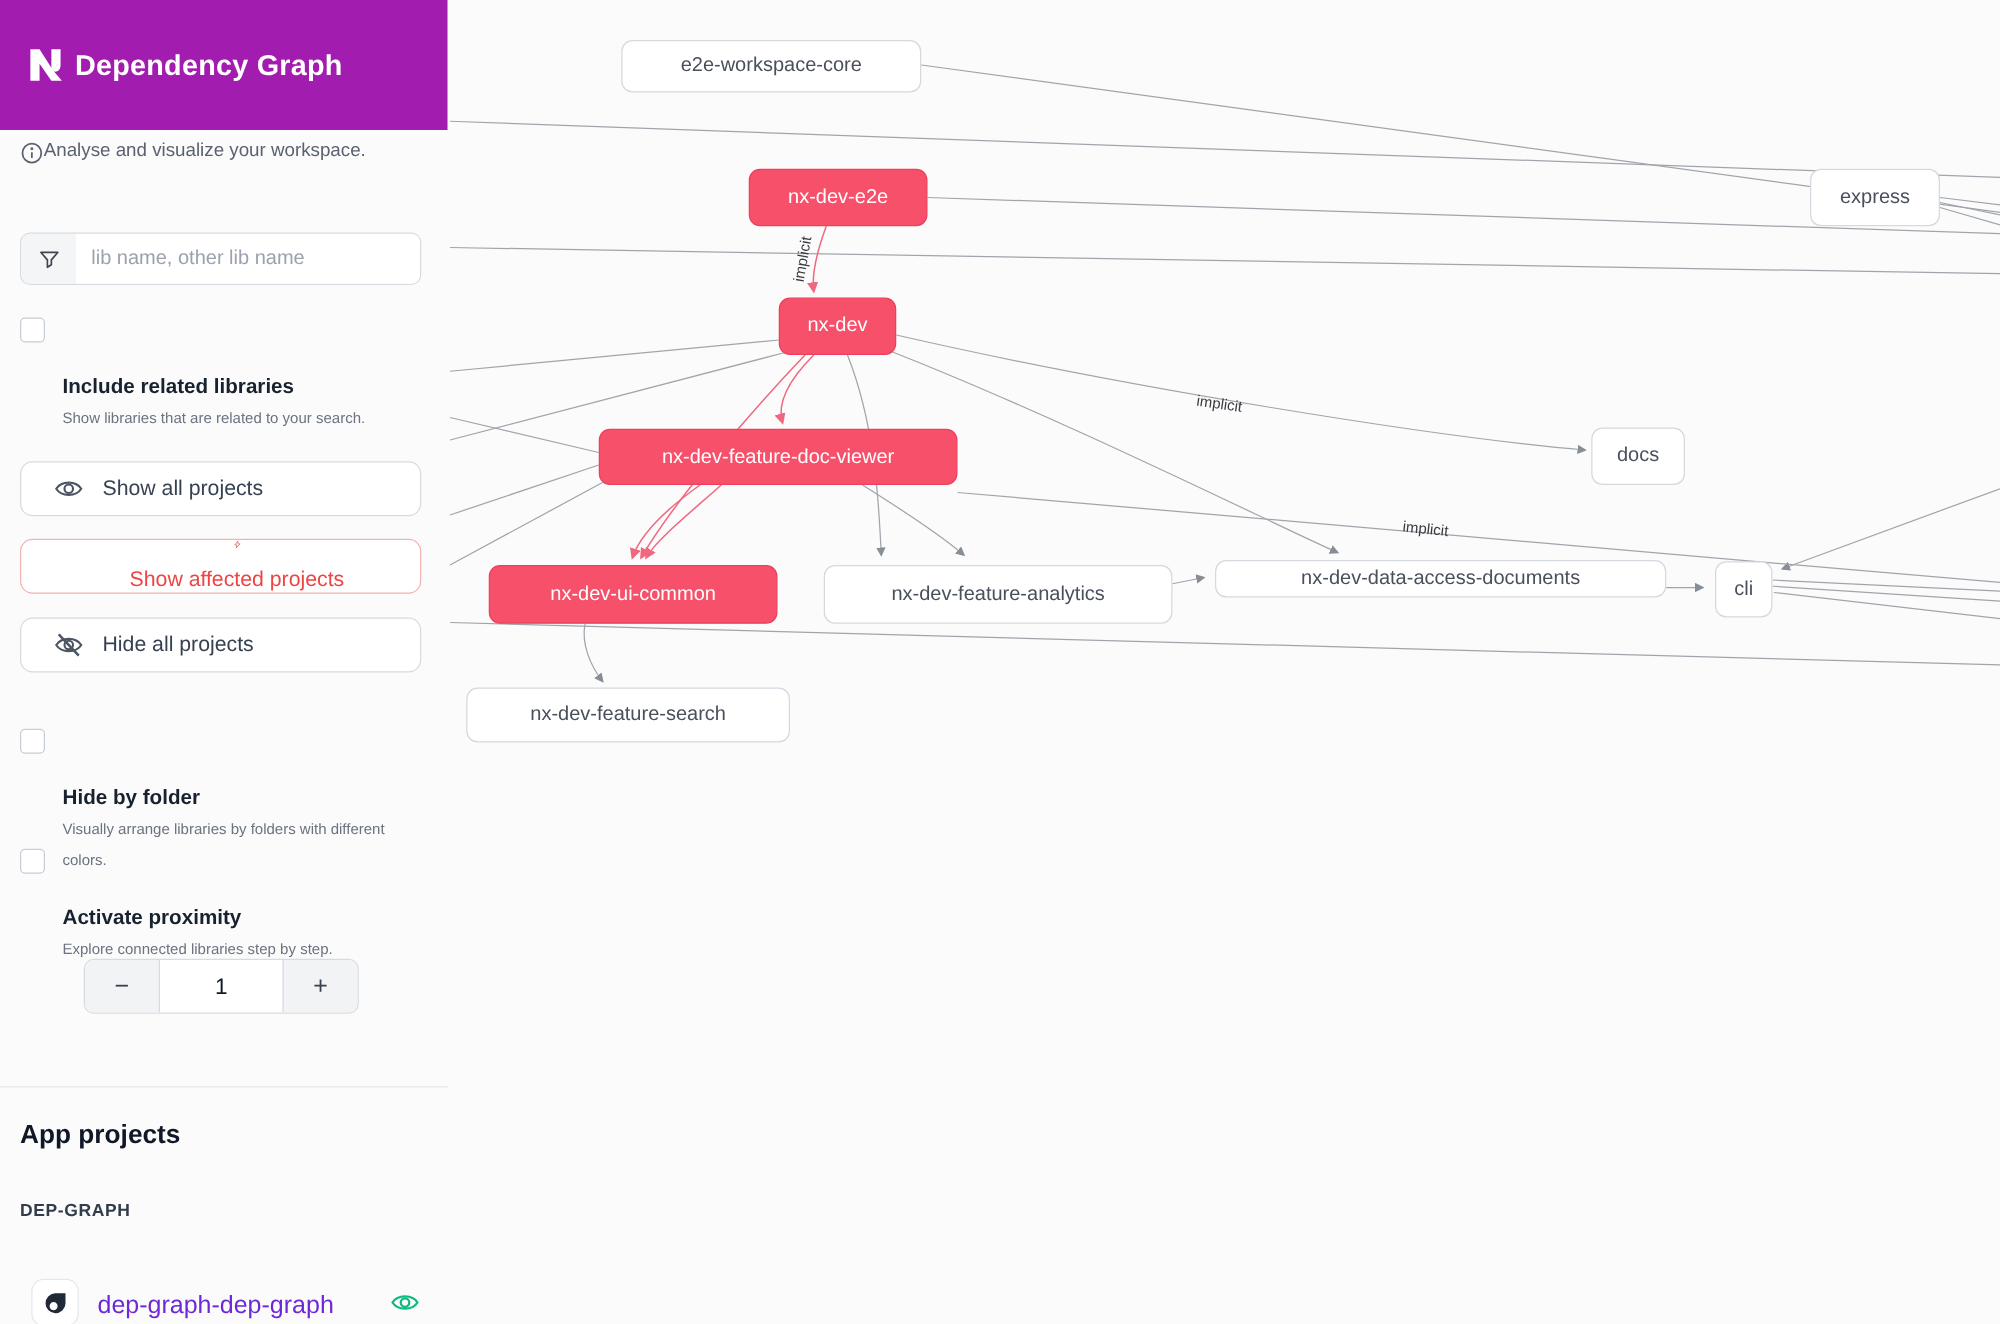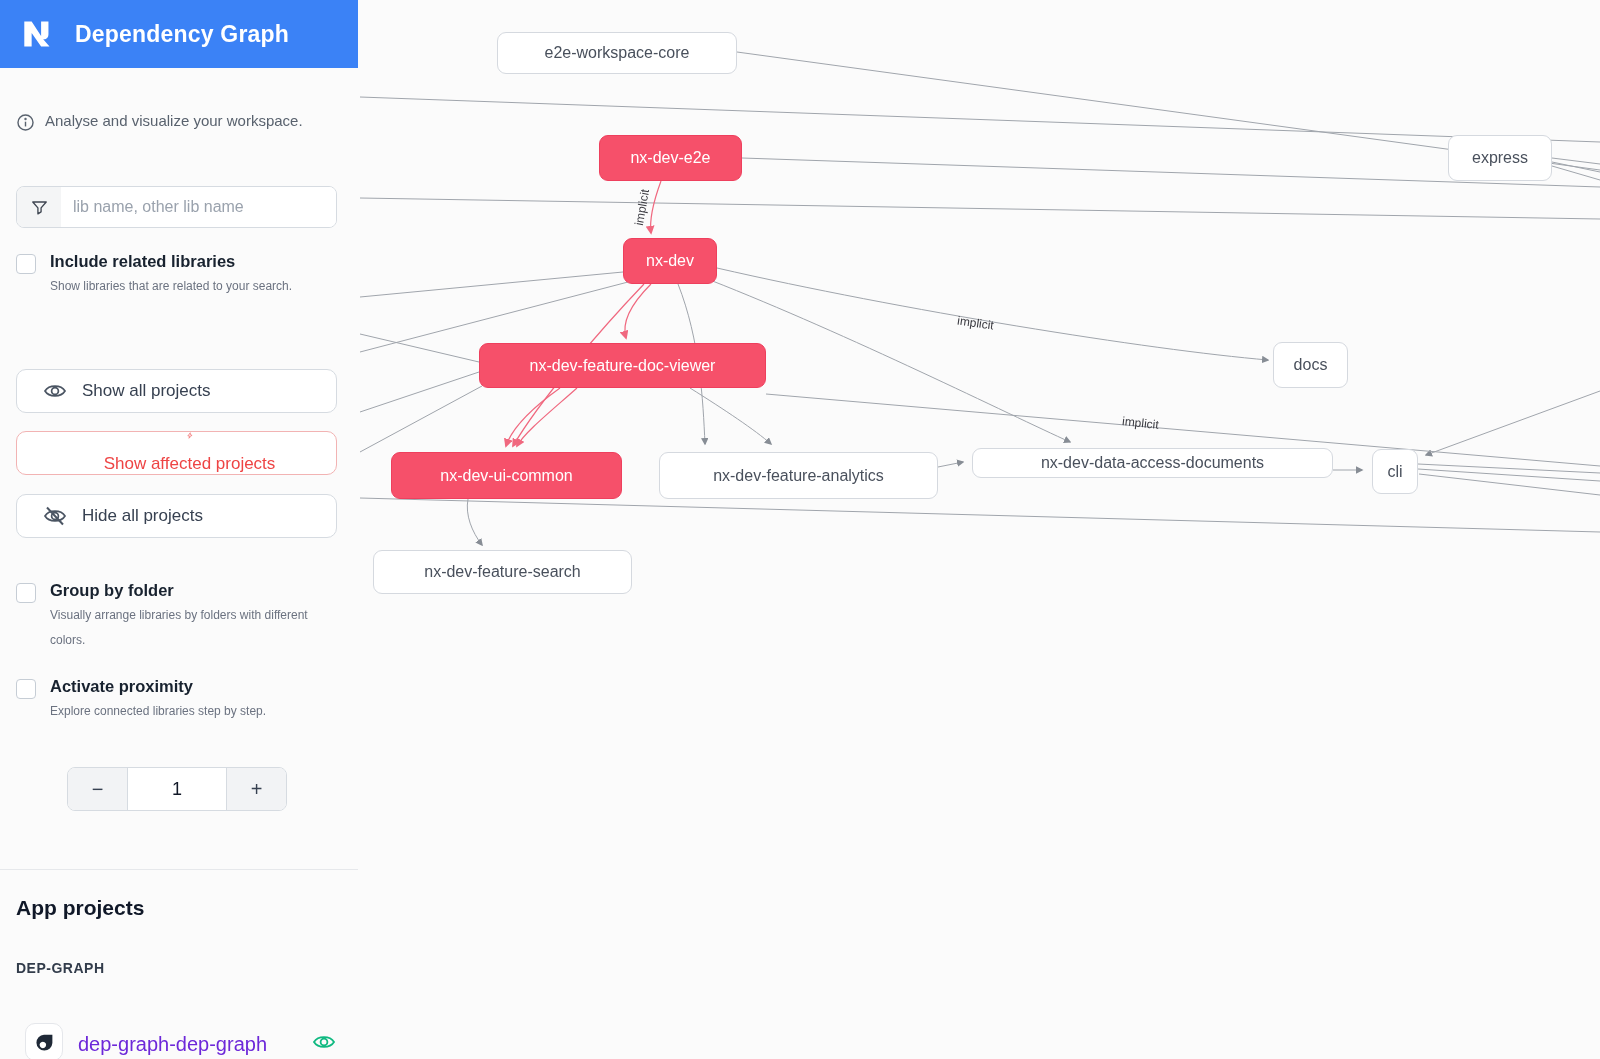--- a/index.html
+++ b/index.html
@@ -10,40 +10,40 @@
   #edges { position:absolute; left:0; top:0; width:1600px; height:1059px; z-index:0; }
   .gnode { position:absolute; z-index:1; display:flex; align-items:center; justify-content:center;
     background:#fff; border:1px solid #d5d9df; border-radius:9px;
     font-size:16px; color:#49505c; white-space:nowrap; cursor:pointer; }
   .gnode.affected { background:#f6506a; border-color:#ee3f5d; color:#fff; }
   .elabel { font-size:12px; fill:#3a3a40; text-anchor:middle; }
 
   
   .sidebar { position:absolute; left:0; top:0; width:358px; height:1059px;
     background:#fbfbfb; z-index:10; }
-  .hdr { height:68px; background:#3b82f6; display:flex; align-items:center;
-    gap:15px; padding-left:18px; }
+  .hdr { height:104px; background:#a21caf; display:flex; align-items:center;
+    padding-left:18px; }
   .hdr-title { color:#fff; font-size:23px; font-weight:700; letter-spacing:.2px; }
   .info-row { position:absolute; top:112px; left:16px; right:12px;
-    display:flex; gap:10px; align-items:flex-start; color:#59626e; font-size:15px; }
+    display:flex; align-items:flex-start; color:#59626e; font-size:15px; }
   .info-row svg { flex:0 0 auto; margin-top:1px; }
 
   .filter { position:absolute; top:186px; left:16px; width:321px; height:42px;
     background:#fff; border:1px solid #d6dbe1; border-radius:8px;
     display:flex; overflow:hidden; }
   .funnel-cell { width:44px; background:#f4f5f6; display:flex;
     align-items:center; justify-content:center; }
   .filter input { border:none; outline:none; flex:1; font-size:16px; padding:0 12px;
     color:#15803d; background:#fff; font-family:"Liberation Sans", sans-serif; }
   .filter input::placeholder { color:#9aa2ad; }
 
   .opt { position:absolute; left:16px; width:322px; }
   .cb { position:absolute; left:0; top:2px; width:20px; height:20px; background:#fff;
     border:1.5px solid #c6cdd5; border-radius:4px; cursor:pointer; }
-  .opt-label { margin-left:34px; font-size:16.5px; font-weight:600; color:#18222f; }
+  .opt-label { margin-left:34px; font-size:16.5px; font-weight:600; color:#18222f;margin-top:48px; }
   .opt-desc { margin-left:34px; margin-top:3px; font-size:12px; line-height:25px; color:#6b7280; }
 
   .sbtn { position:absolute; left:16px; width:321px; height:44px; background:#fff;
     border:1px solid #d6dbe1; border-radius:10px; display:flex; align-items:center;
     gap:15px; padding-left:26px; font-size:17px; color:#374151; cursor:pointer; }
   .sbtn.red { border-color:#f2b3b3; color:#ee4444;flex-direction:column; }
 
   .stepper { position:absolute; top:767px; left:67px; width:220px; height:44px;
     display:flex; background:#fff; border:1px solid #d6dbe1; border-radius:8px; overflow:hidden; }
   .step-btn { width:60px; background:#f2f3f5; display:flex; align-items:center;
@@ -179,21 +179,21 @@
     <svg width="24" height="24" viewBox="0 0 24 24" fill="none" stroke="#4b5563" stroke-width="1.7">
       <path d="M2 12 C6 5.5 18 5.5 22 12 C18 18.5 6 18.5 2 12 Z"></path>
         <circle cx="12" cy="12" r="3.4"></circle>
       <path d="M4 3.5 L20 20.5" stroke-width="2"></path>
     </svg>
     <span>Hide all projects</span>
   </button>
 
   <div class="opt" style="top:581px">
     <span class="cb"></span>
-    <div class="opt-label">Group by folder</div>
+    <div class="opt-label">Hide by folder</div>
     <div class="opt-desc">Visually arrange libraries by folders with different colors.</div>
   </div>
 
   <div class="opt" style="top:677px">
     <span class="cb"></span>
     <div class="opt-label">Activate proximity</div>
     <div class="opt-desc">Explore connected libraries step by step.</div>
   </div>
 
   <div class="stepper">

